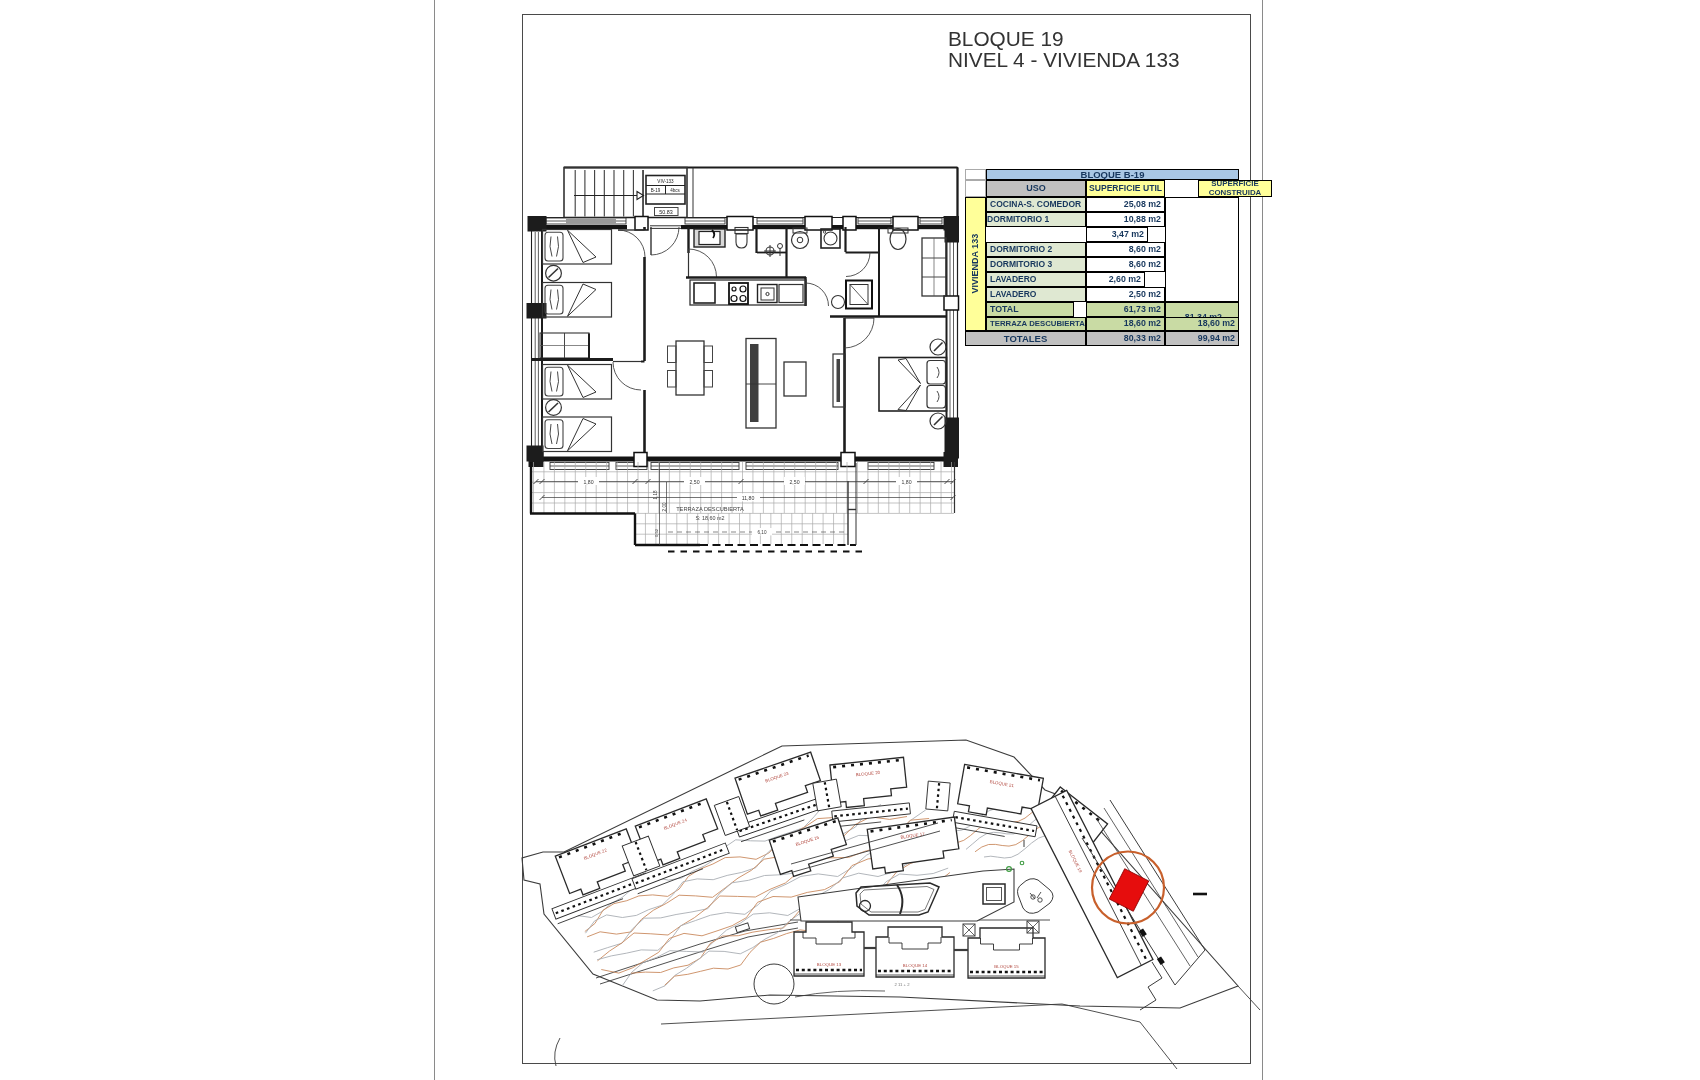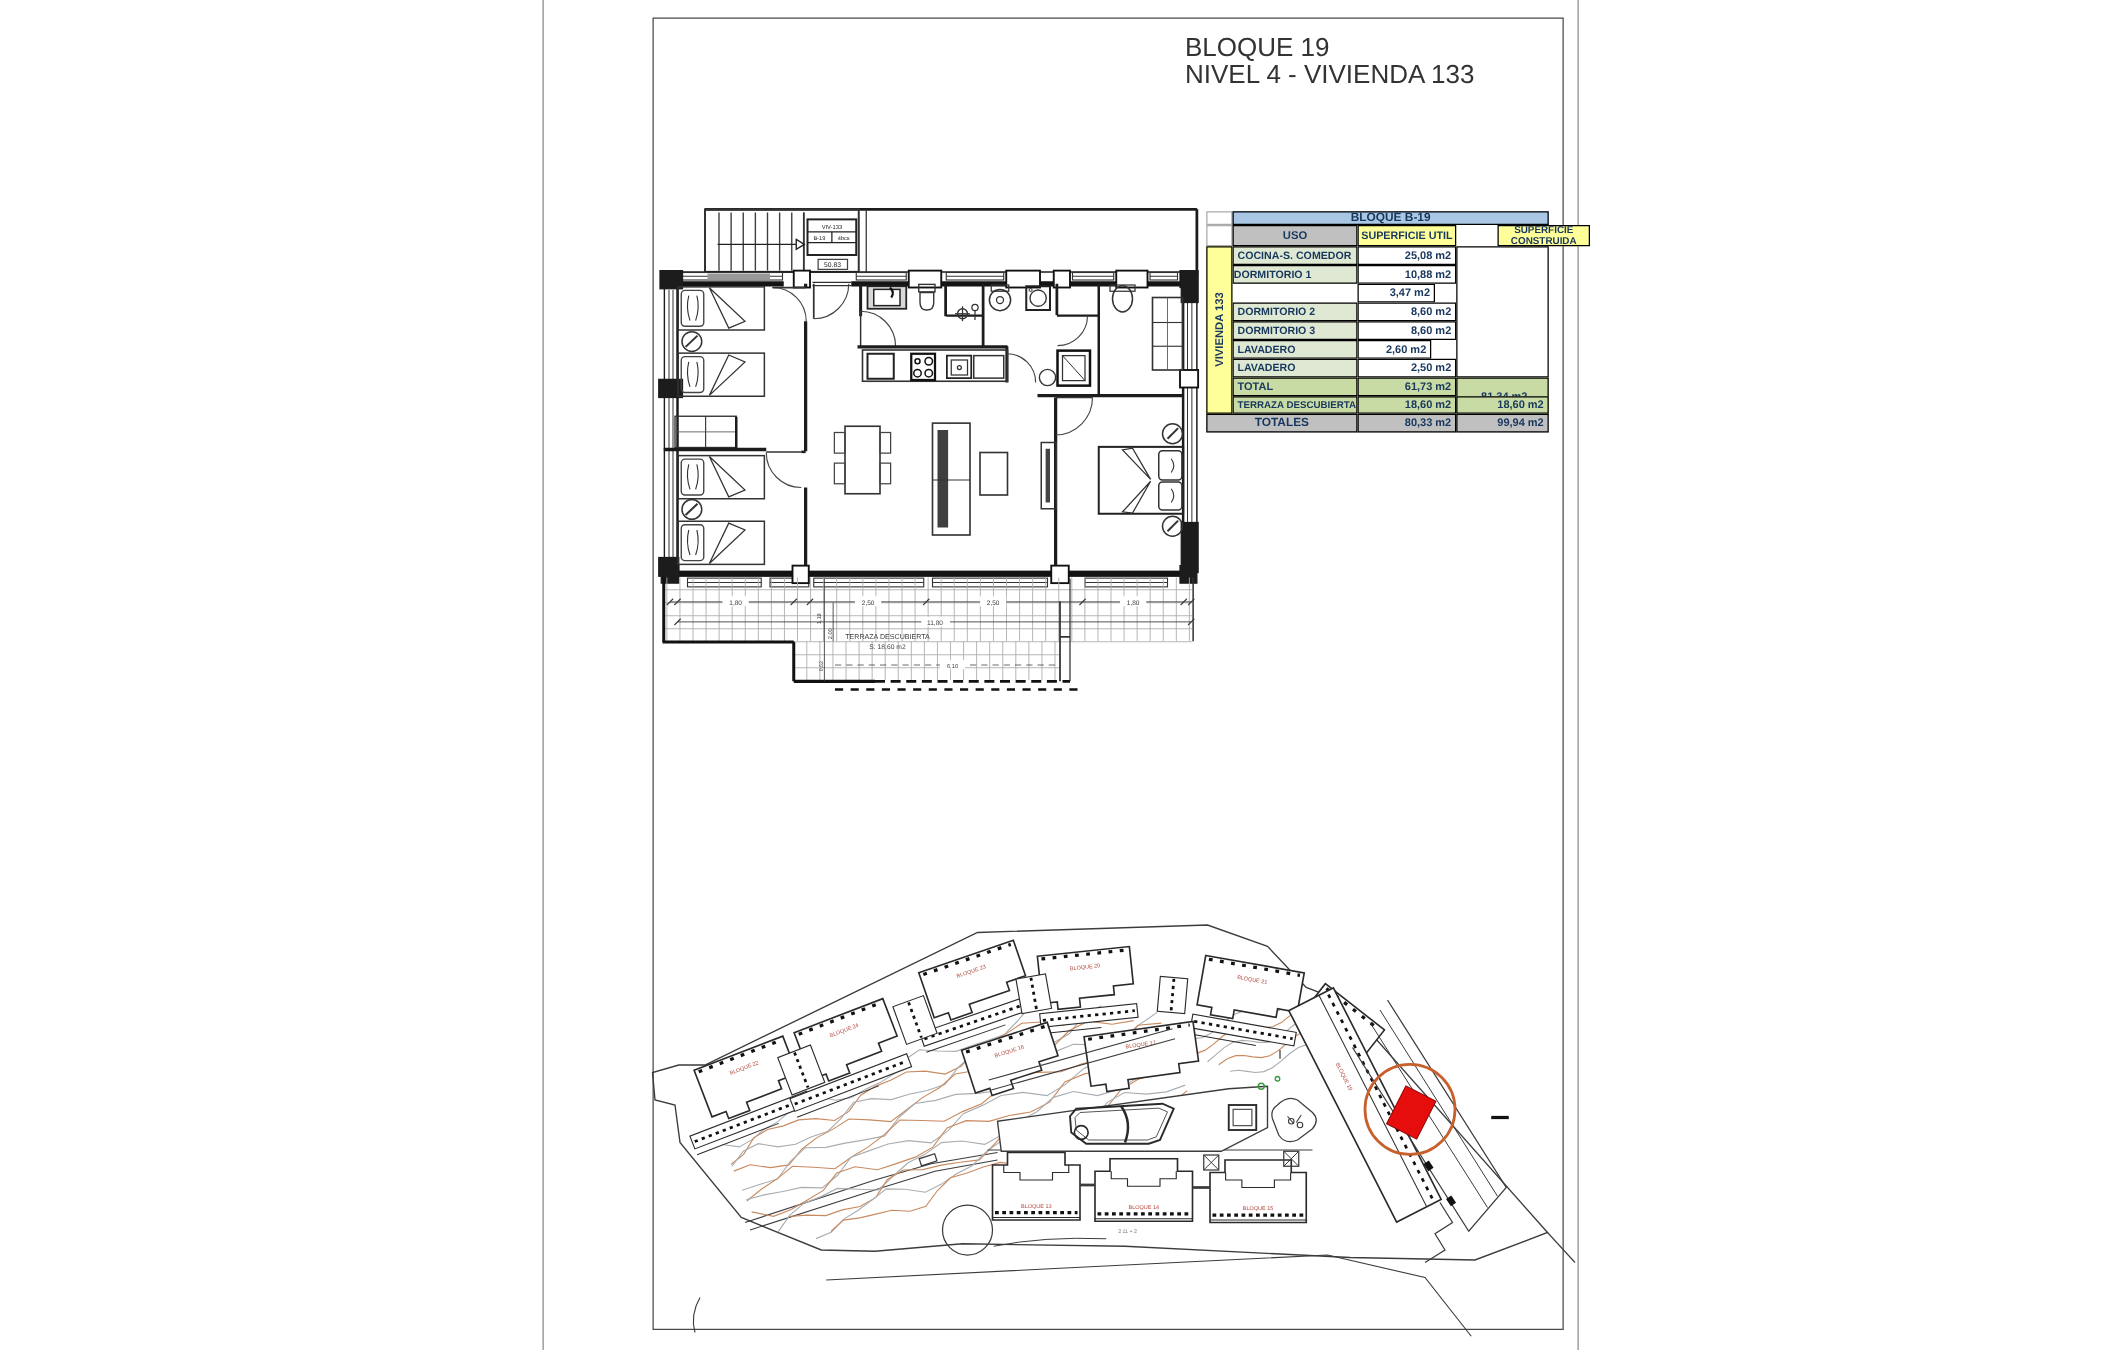--- a/index.html
+++ b/index.html
@@ -33,21 +33,21 @@
     <div class="tc" style="left:1086px;top:242px;width:79px;height:15px;background:#fff;justify-content:flex-end;padding-right:3px;font-size:8.8px;font-weight:bold;color:#17375d;border:1px solid #000;">8,60 m2</div>
     <div class="tc" style="left:986px;top:257px;width:100px;height:15px;background:#dfe8d2;justify-content:flex-start;padding-left:3px;font-size:8.5px;font-weight:bold;color:#17375d;border:1px solid #000;">DORMITORIO 3</div>
     <div class="tc" style="left:1086px;top:257px;width:79px;height:15px;background:#fff;justify-content:flex-end;padding-right:3px;font-size:8.8px;font-weight:bold;color:#17375d;border:1px solid #000;">8,60 m2</div>
     <div class="tc" style="left:986px;top:272px;width:100px;height:15px;background:#dfe8d2;justify-content:flex-start;padding-left:3px;font-size:8.5px;font-weight:bold;color:#17375d;border:1px solid #000;">LAVADERO</div>
     <div class="tc" style="left:1086px;top:272px;width:59px;height:15px;background:#fff;justify-content:flex-end;padding-right:3px;font-size:8.8px;font-weight:bold;color:#17375d;border:1px solid #000;">2,60 m2</div>
     <div class="tc" style="left:986px;top:287px;width:100px;height:15px;background:#dfe8d2;justify-content:flex-start;padding-left:3px;font-size:8.5px;font-weight:bold;color:#17375d;border:1px solid #000;">LAVADERO</div>
     <div class="tc" style="left:1086px;top:287px;width:79px;height:15px;background:#fff;justify-content:flex-end;padding-right:3px;font-size:8.8px;font-weight:bold;color:#17375d;border:1px solid #000;">2,50 m2</div>
 
 <div class="tc" style="left:1165px;top:197px;width:74px;height:105px;background:#fff;justify-content:center;font-size:9.5px;font-weight:bold;color:#17375d;border:1px solid #000;"></div>
 
-<div class="tc" style="left:986px;top:302px;width:100px;height:14.5px;background:#c9dba4;justify-content:flex-start;padding-left:3px;font-size:8.8px;font-weight:bold;color:#17375d;border:1px solid #000;">TOTAL</div>
+<div class="tc" style="left:986px;top:302px;width:88px;height:14.5px;background:#c9dba4;justify-content:flex-start;padding-left:3px;font-size:8.8px;font-weight:bold;color:#17375d;border:1px solid #000;">TOTAL</div>
     <div class="tc" style="left:1086px;top:302px;width:79px;height:14.5px;background:#c9dba4;justify-content:flex-end;padding-right:3px;font-size:8.8px;font-weight:bold;color:#17375d;border:1px solid #000;">61,73 m2</div>
     <div class="tc" style="left:1165px;top:302px;width:74px;height:31px;background:#c9dba4;justify-content:flex-end;padding-right:16px;font-size:8.8px;font-weight:bold;color:#17375d;border:1px solid #000;">81,34 m2</div>
 
 <div class="tc" style="left:986px;top:316.5px;width:100px;height:14.5px;background:#c9dba4;justify-content:flex-start;padding-left:3px;font-size:7.8px;font-weight:bold;color:#17375d;border:1px solid #000;">
       <span style="white-space:nowrap">TERRAZA DESCUBIERTA</span>
     </div>
     <div class="tc" style="left:1086px;top:316.5px;width:79px;height:14.5px;background:#c9dba4;justify-content:flex-end;padding-right:3px;font-size:8.8px;font-weight:bold;color:#17375d;border:1px solid #000;">18,60 m2</div>
     <div class="tc" style="left:1165px;top:316.5px;width:74px;height:14.5px;background:#c9dba4;justify-content:flex-end;padding-right:3px;font-size:8.8px;font-weight:bold;color:#17375d;border:1px solid #000;">18,60 m2</div>
 
 <div class="tc" style="left:965px;top:331px;width:121px;height:15px;background:#c0c0c0;justify-content:center;font-size:9.5px;font-weight:bold;color:#17375d;border:1px solid #000;">TOTALES</div>

